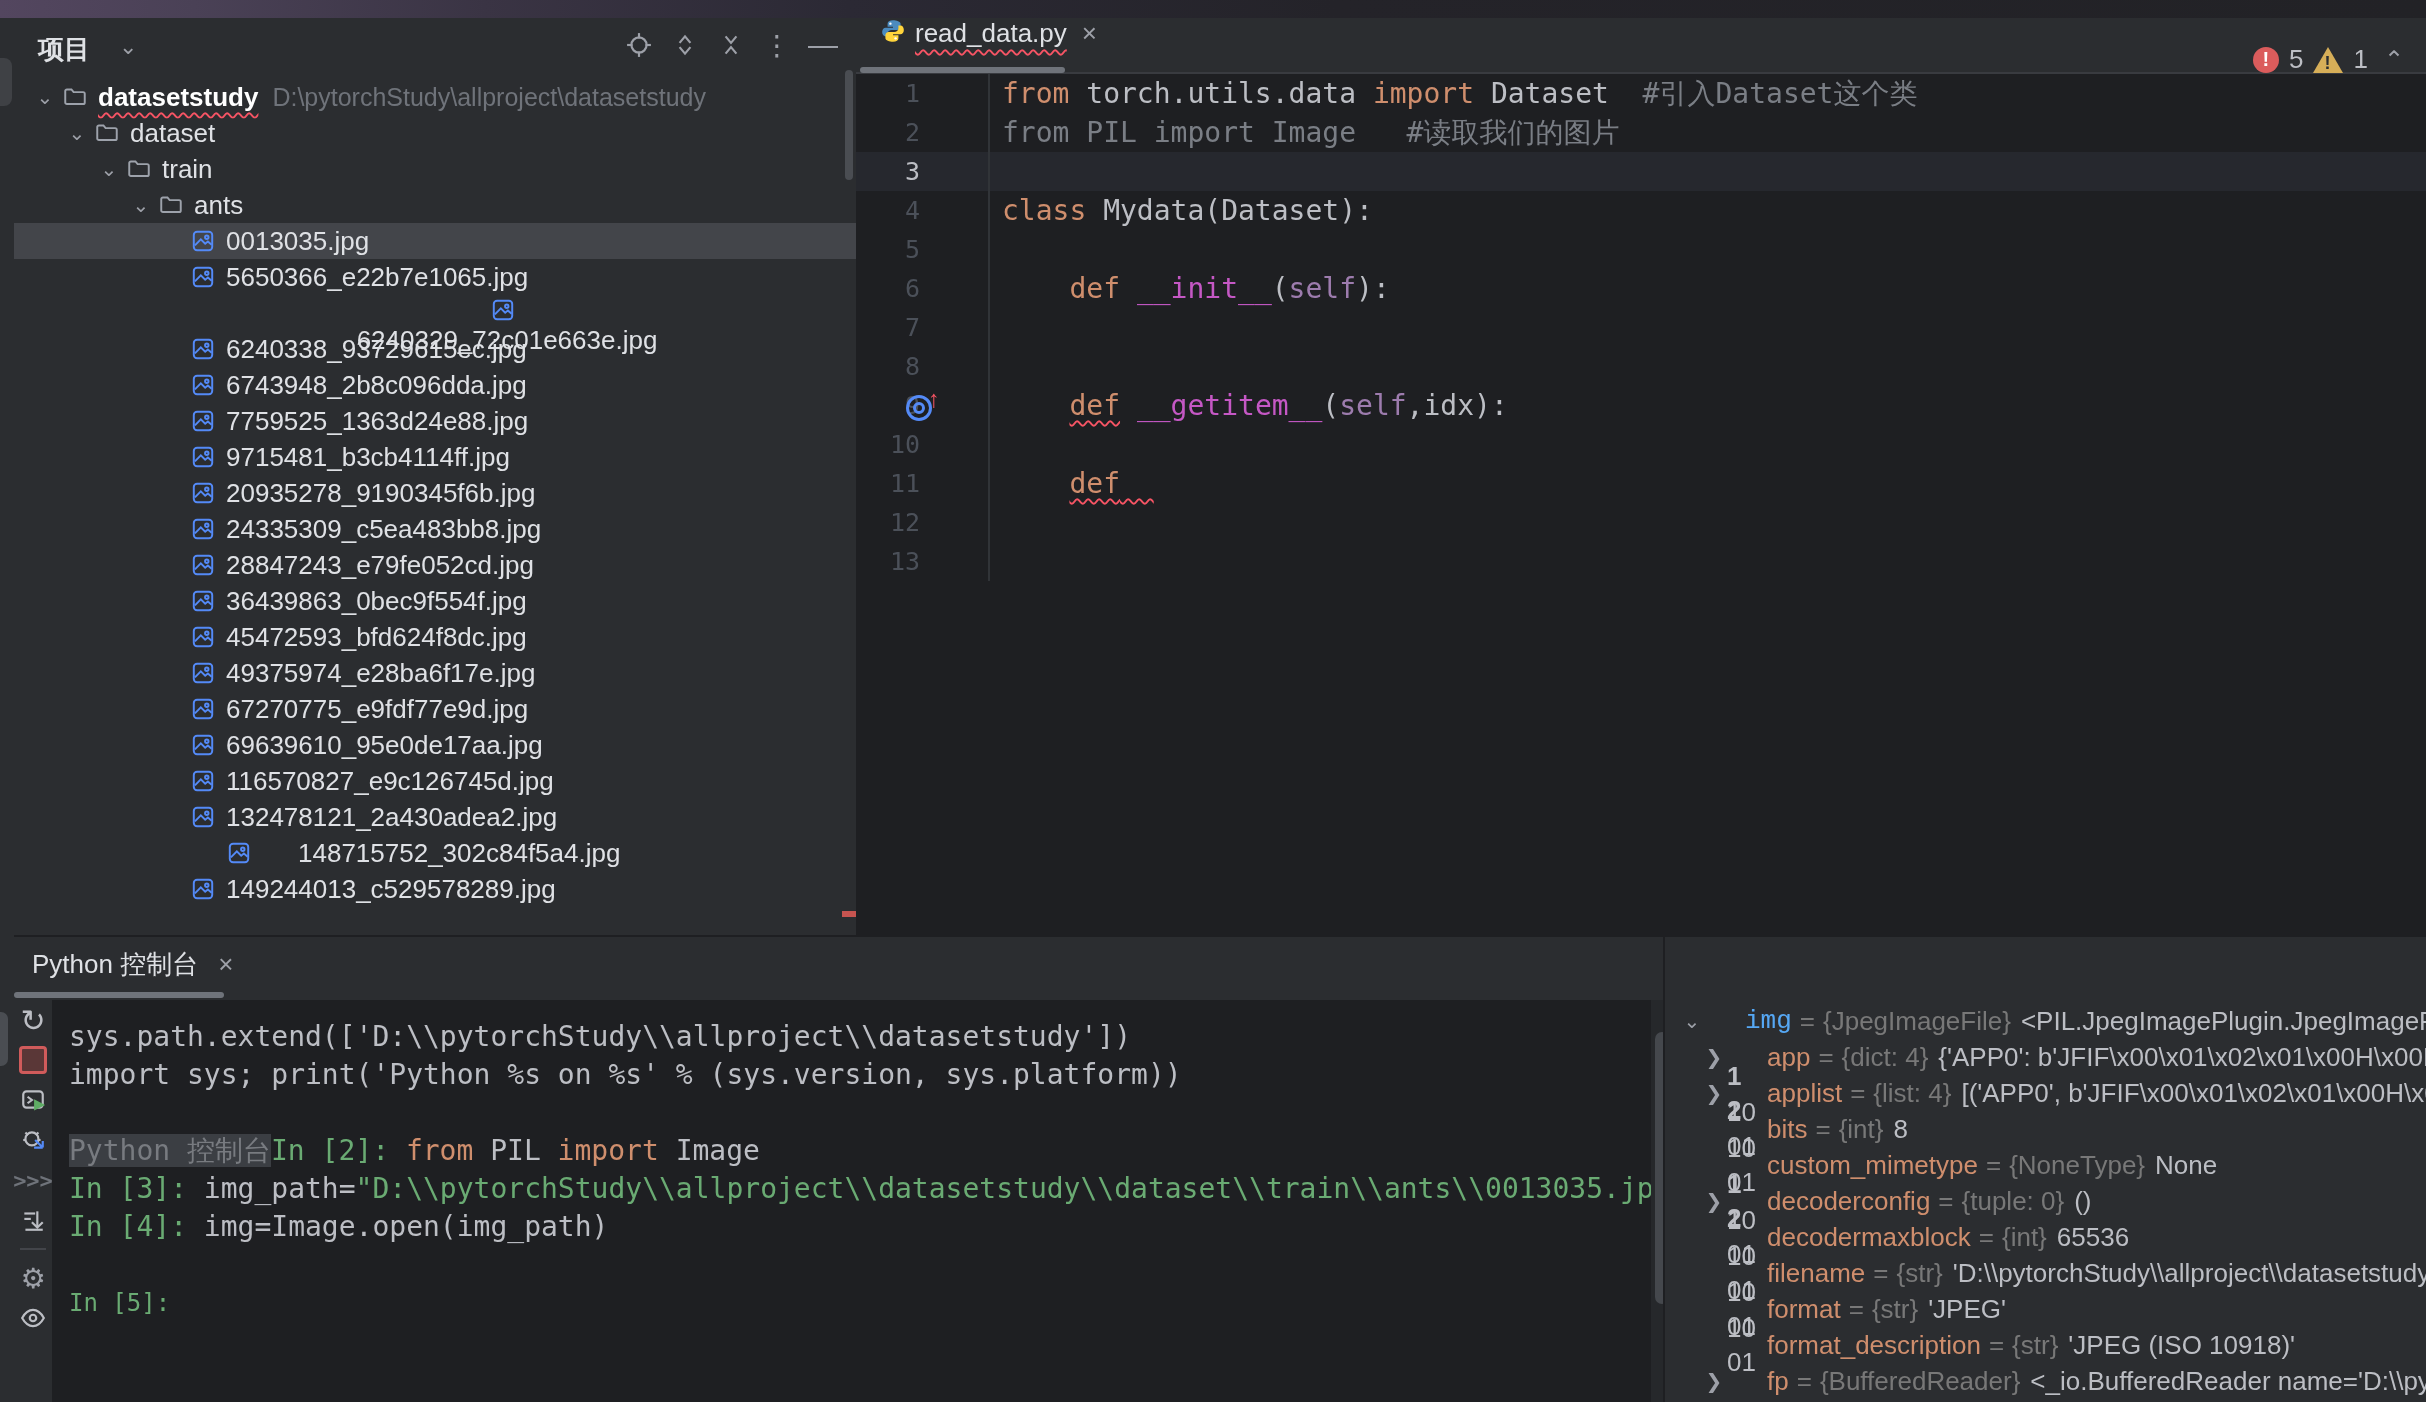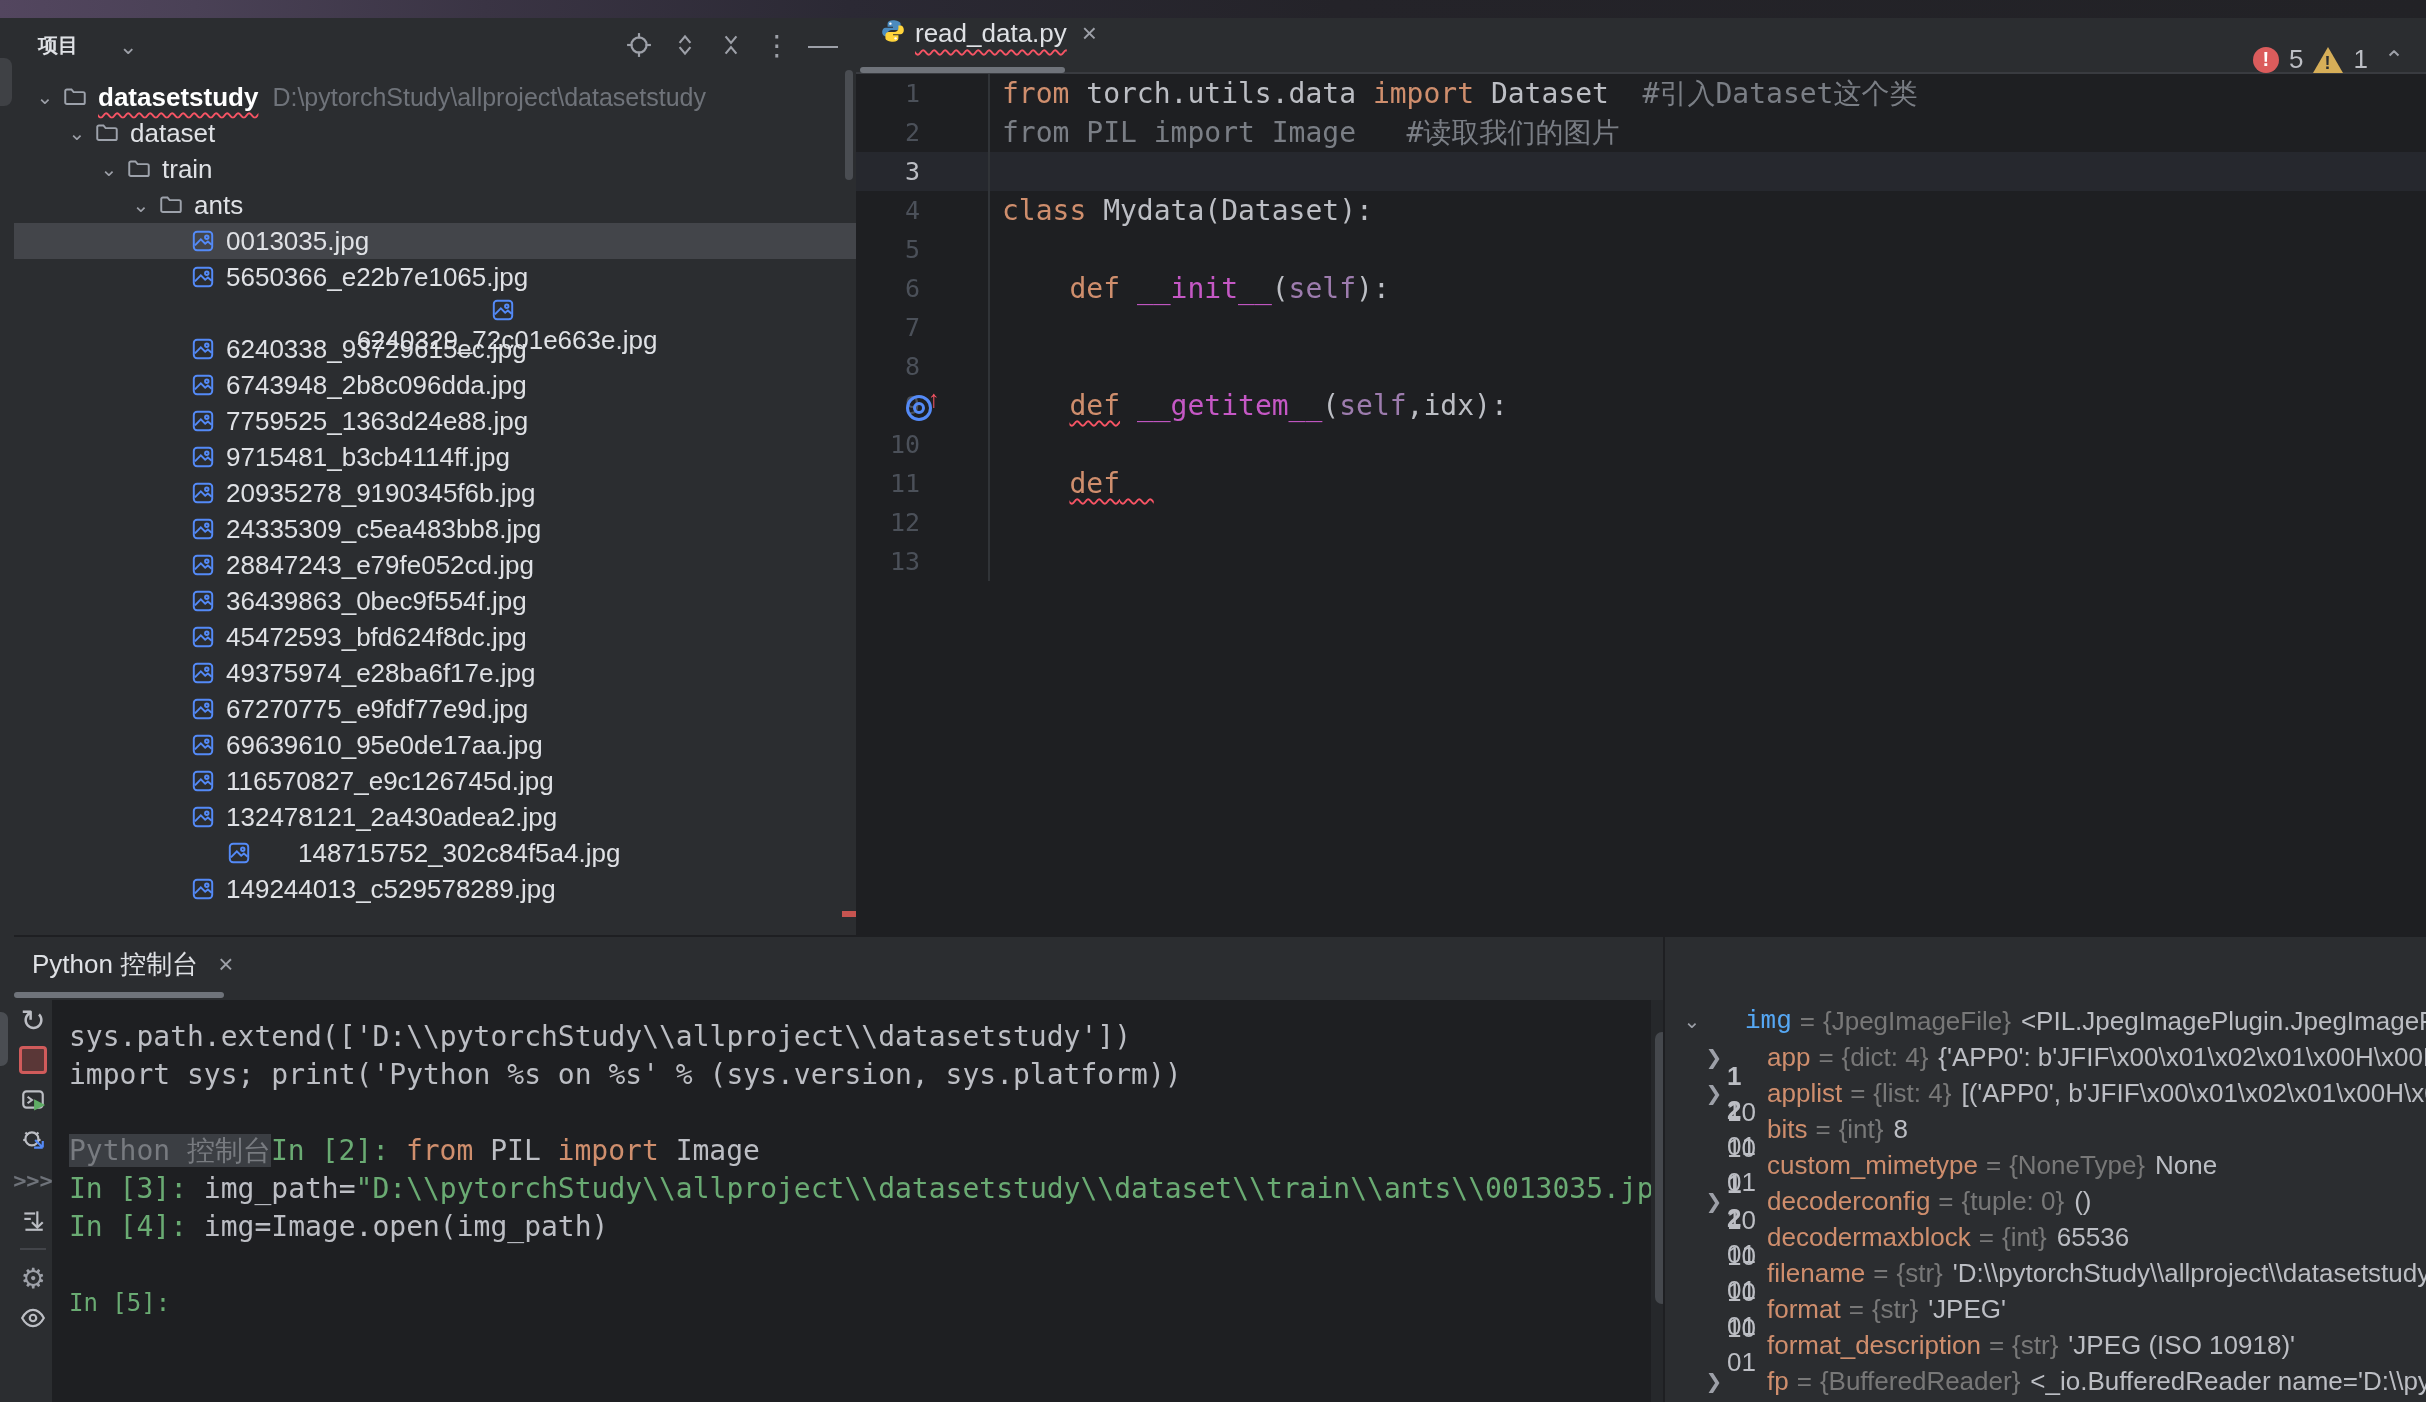--- a/index.html
+++ b/index.html
@@ -12,21 +12,21 @@
     background:linear-gradient(90deg,#53465f 0%,#4a4156 8%,#3a3444 20%,#2b2934 35%,#242329 55%,#222226 100%);}
 
   
   #left-stripe{position:absolute;left:0;top:18px;width:14px;height:1384px;background:#2b2d30;}
   #left-stripe .tool-pill{position:absolute;left:-8px;top:40px;width:20px;height:48px;background:#3f4145;border-radius:8px;}
   #left-stripe .drag-pill{position:absolute;left:-6px;top:994px;width:14px;height:54px;background:#4a4d52;border-radius:7px;}
 
   
   #project-panel{position:absolute;left:14px;top:18px;width:842px;height:917px;background:#2b2d30;overflow:hidden;}
   #project-header{position:absolute;left:0;top:0;width:100%;height:58px;}
-  #project-title{position:absolute;left:24px;top:14px;font-size:20px;font-weight:bold;color:#dfe1e5;}
+  #project-title{position:absolute;left:24px;top:14px;font-size:26px;font-weight:bold;color:#dfe1e5;}
   #project-title-chevron{position:absolute;left:105px;top:16px;color:#9da0a8;font-size:22px;}
   .hdr-icons{position:absolute;right:18px;top:12px;display:flex;gap:16px;align-items:center;}
   .hdr-icon{width:30px;height:30px;display:flex;align-items:center;justify-content:center;color:#9da0a8;}
   .hdr-icon svg{stroke:#9da0a8;fill:none;stroke-width:2;}
   #tree{position:absolute;left:0;top:61px;width:100%;}
   .tree-row{position:relative;height:36px;display:flex;align-items:center;white-space:nowrap;font-size:26px;color:#bcbec4;}
   .tree-row.selected{background:#43454a;align-items:center;}
   .tr-chevron{width:30px;color:#9da0a8;font-size:20px;text-align:center;flex:none;}
   .tr-icon{width:30px;height:30px;margin-right:8px;flex:none;display:flex;align-items:center;justify-content:center;}
   .tr-label{color:#dfe1e5;}

